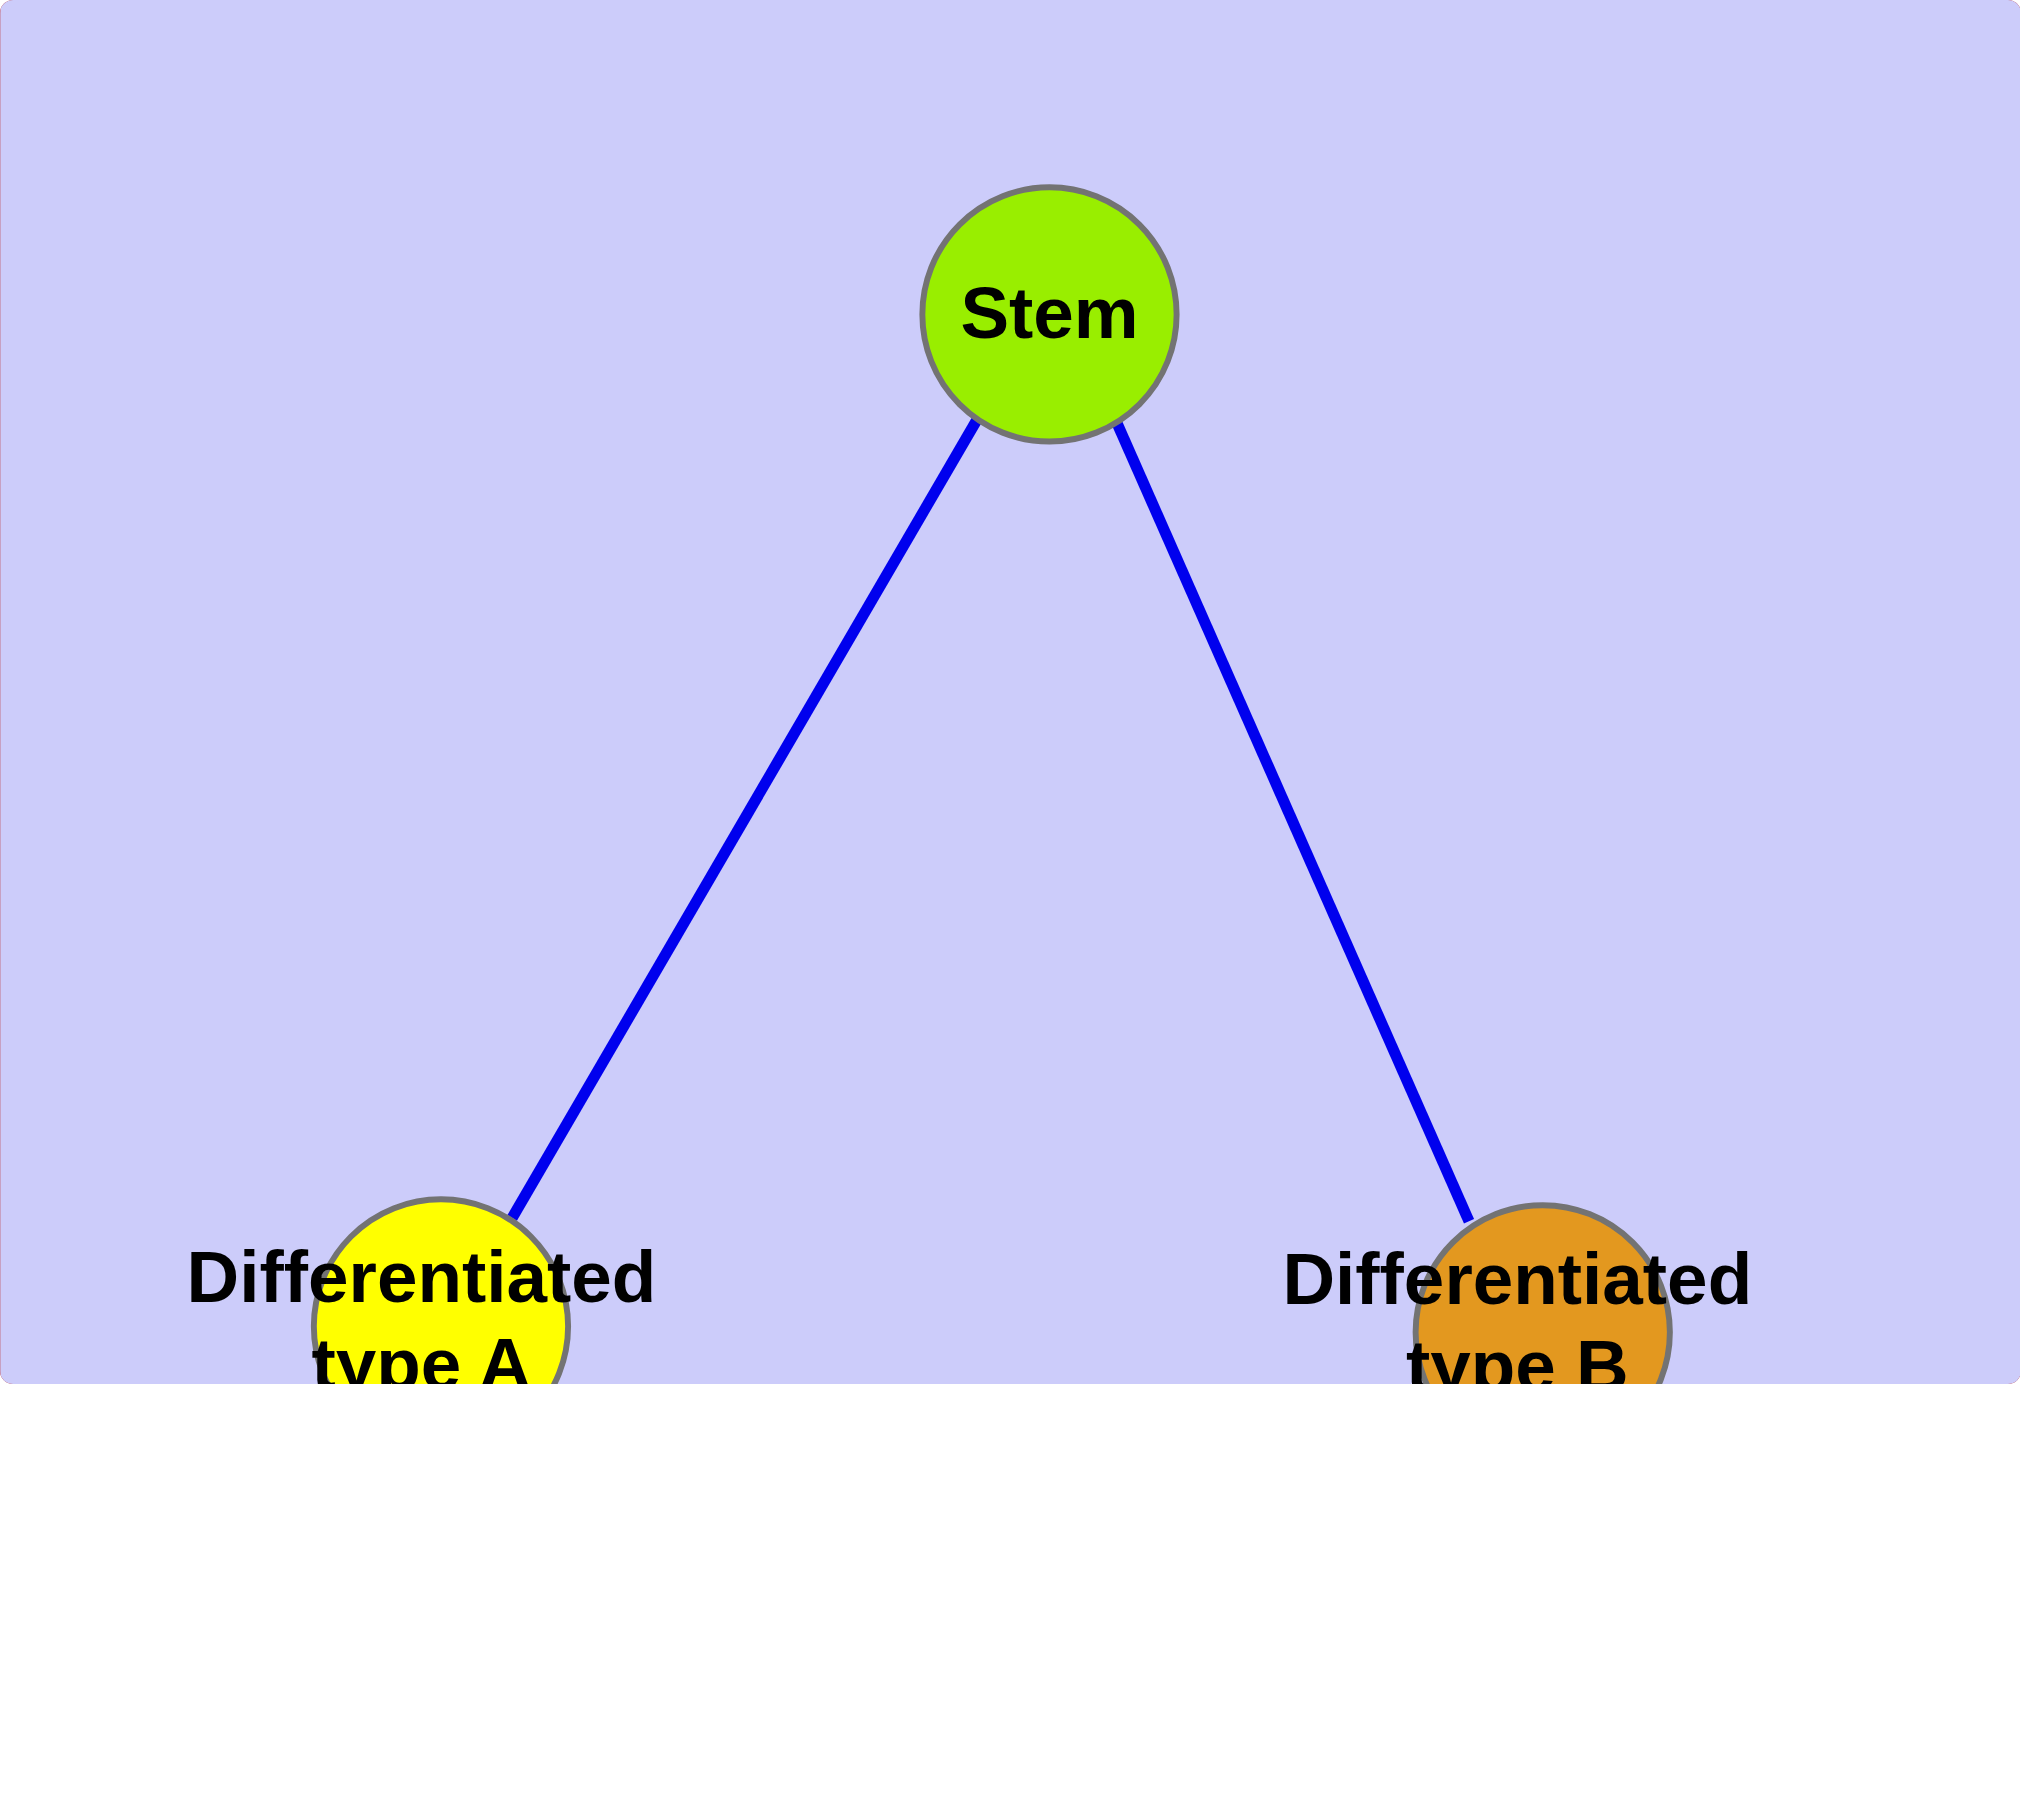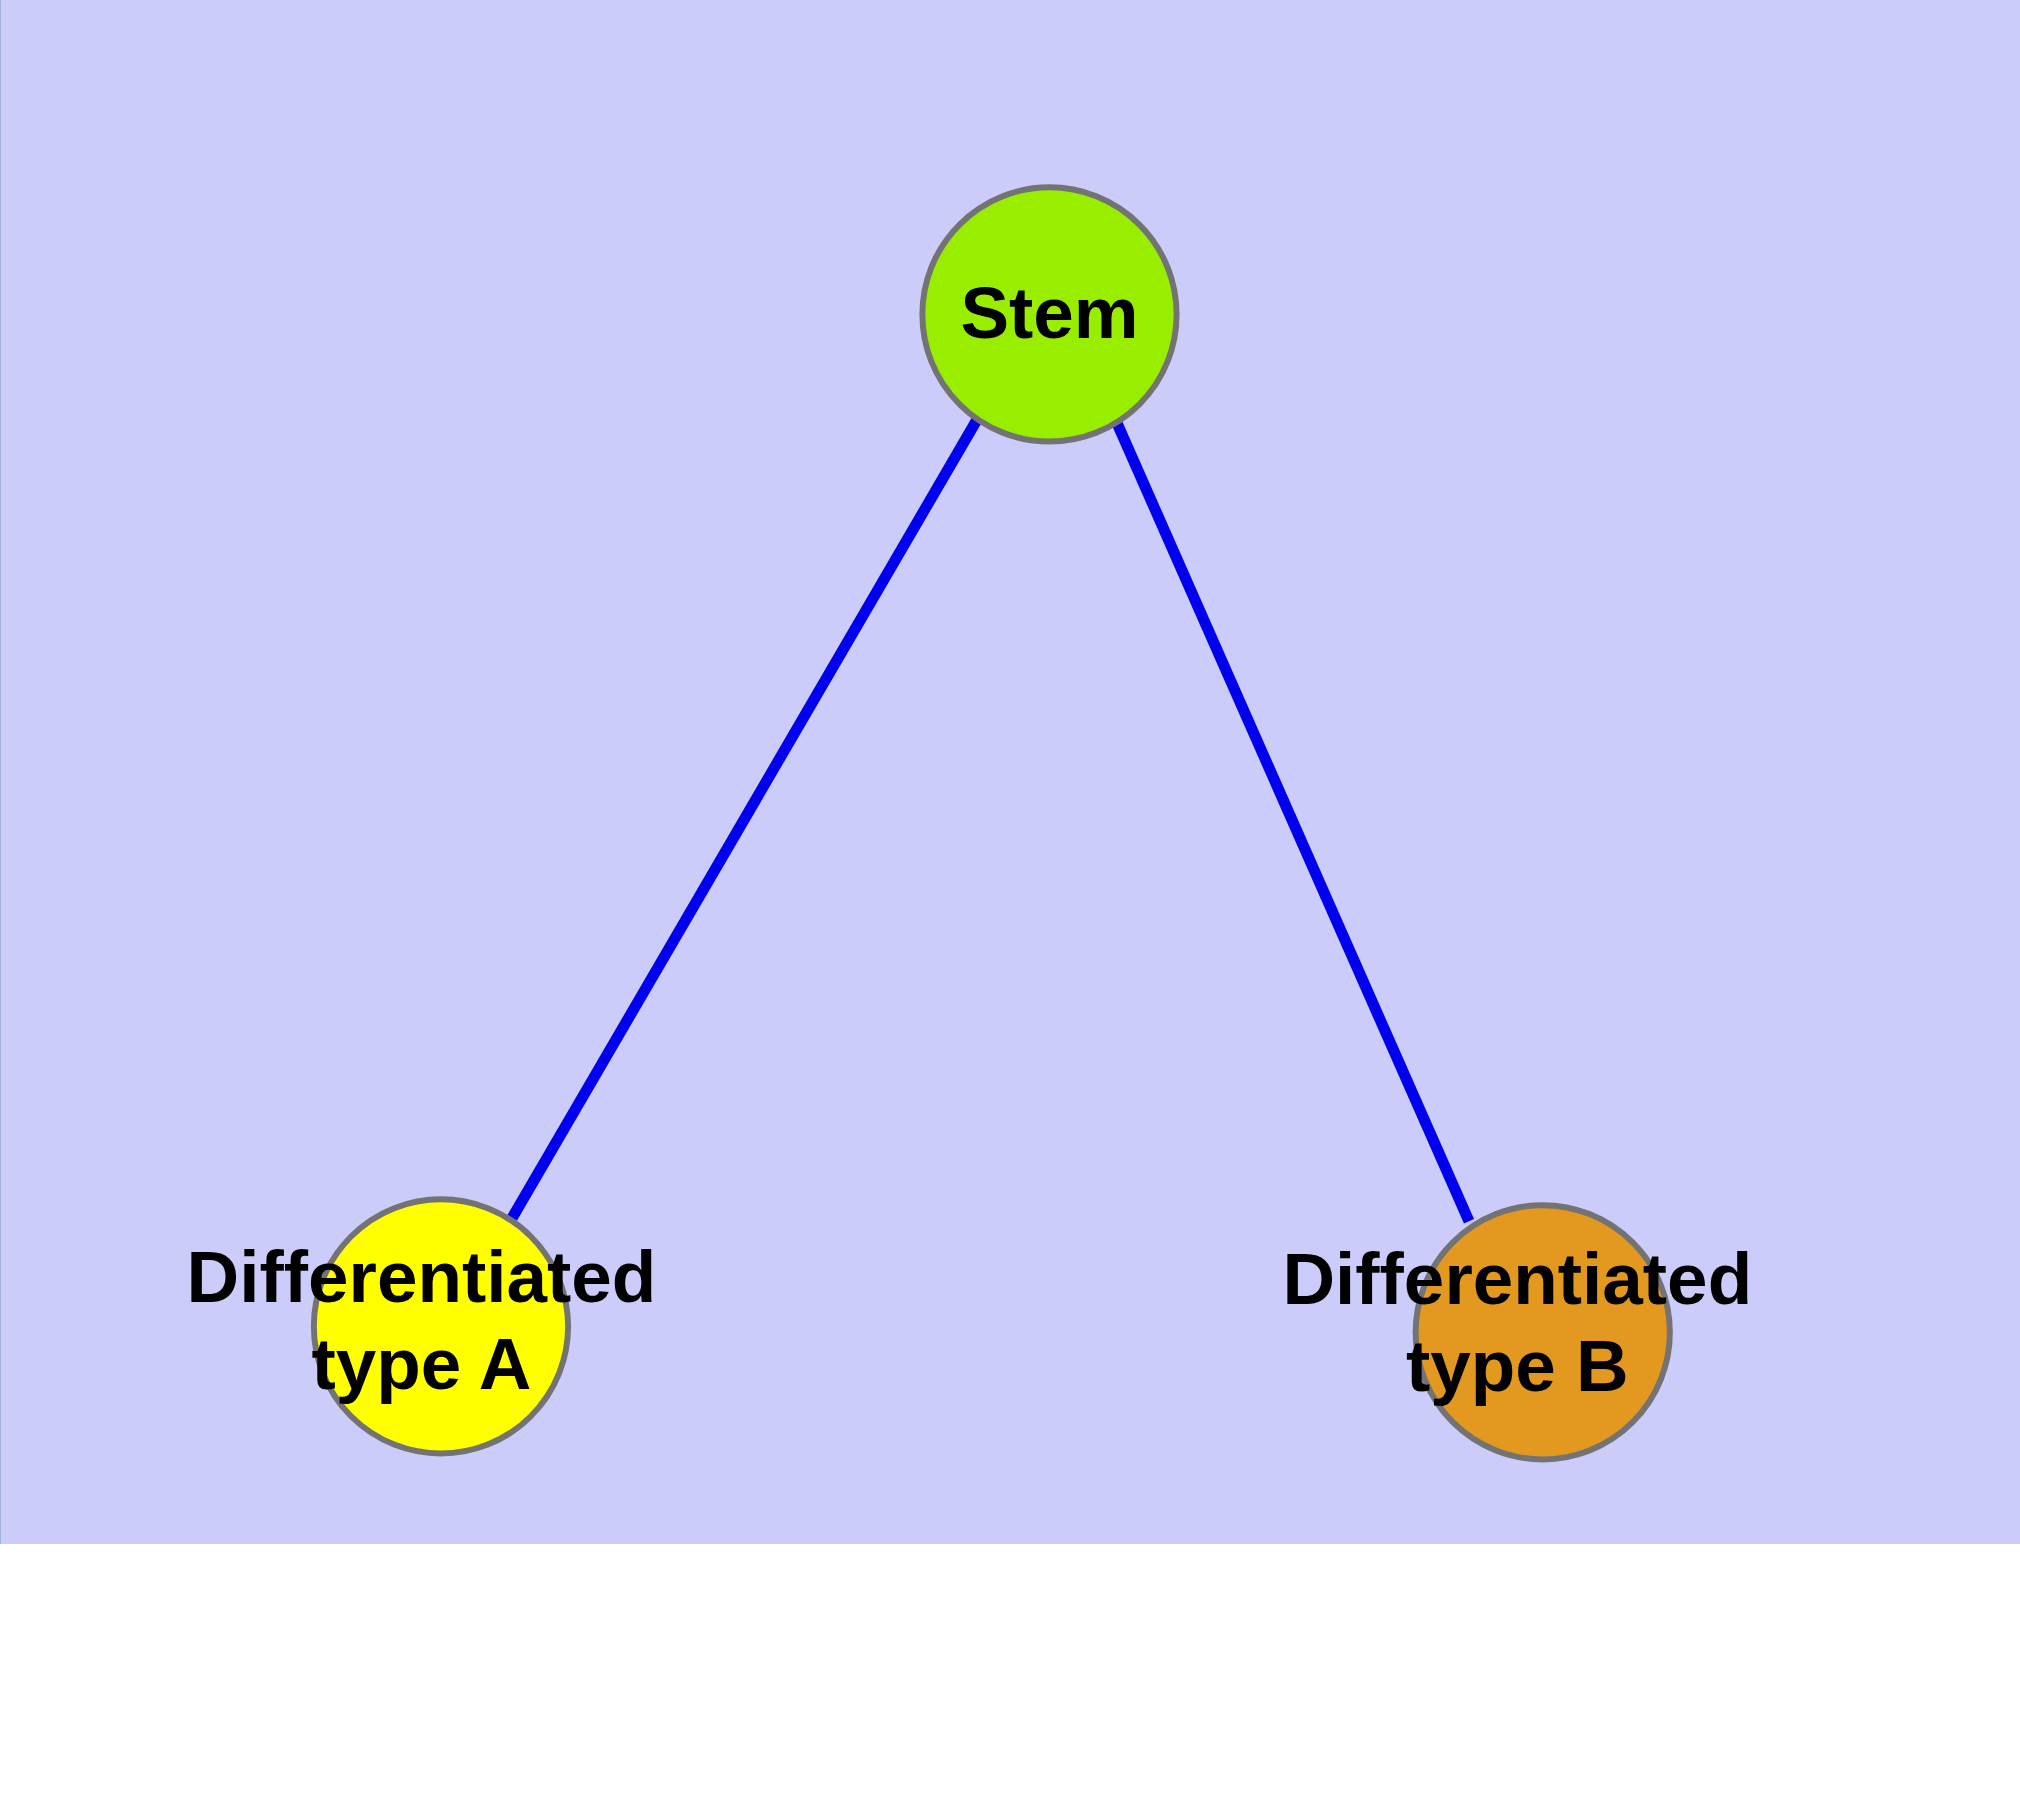--- a/index.html
+++ b/index.html
@@ -29,21 +29,21 @@
     font-weight: bold;
     fill: #000000;
     text-anchor: middle;
     dominant-baseline: middle;
     paint-order: normal;
   }
 </style>
 </head>
 <body>
 
-<div id="canvas" style="width: 2021px; height: 1544px; background: #0f766e;">
+<div id="canvas" style="width: 2021px; height: 1384px; background: #b91c1c; border-radius: 13px;">
   <svg id="graph-svg" viewBox="0 0 2384 2138" xmlns="http://www.w3.org/2000/svg" style="width: 2021px; height: 1812px;">
 
     <rect id="bg-rect" x="0" y="0" width="2384" height="2138" fill="#ccccfa"></rect>
 
     <g id="edges-group">
       <line id="edge-stem-a" x1="1152" y1="496" x2="604" y2="1437" stroke="#0000ee" stroke-width="13" stroke-linecap="butt"></line>
       <line id="edge-stem-b" x1="1318" y1="500" x2="1733" y2="1441" stroke="#0000ee" stroke-width="13" stroke-linecap="butt"></line>
     </g>
 
     <g id="nodes-group">

